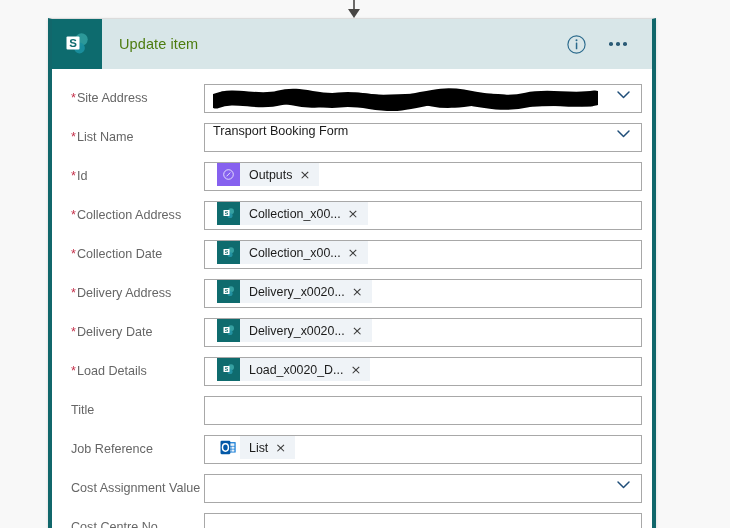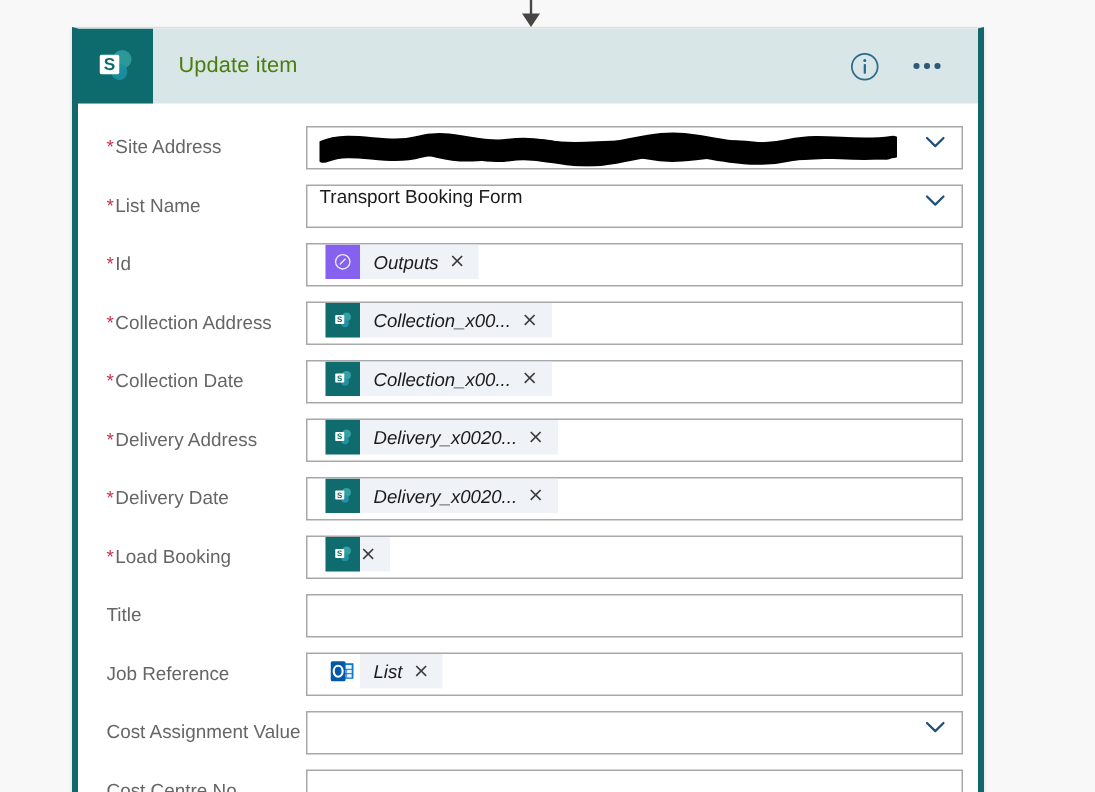--- a/index.html
+++ b/index.html
@@ -185,21 +185,20 @@
   .chip-icon.outputs    { background: #8661ef; }
   .chip-icon.outlook    { background: #ffffff; }
 
   .chip-label {
     font-size: 12.4px;
     color: #1b1b1b;
     padding: 0 7px 0 9px;
     white-space: nowrap;
     overflow: hidden;
     text-overflow: ellipsis;
-    font-style: italic;
   }
 
   .chip-close {
     font-size: 13px;
     color: #3b3b3b;
     padding-right: 9px;
     line-height: 1;
     cursor: pointer;
     font-family: "DejaVu Sans", sans-serif;
   }
@@ -353,31 +352,32 @@
       <rect x="5" y="8" width="12" height="12" rx="1" fill="#ffffff"></rect>
       <text x="11" y="17.4" font-family="'Liberation Sans',sans-serif" font-size="10.5" font-weight="bold" fill="#0f6b6e" text-anchor="middle">S</text>
     </svg>
               </span>
               <span class="chip-label">Delivery_x0020...</span>
               <span class="chip-close">×</span>
             </span>
           </div>
         </div>
         <div class="form-row">
-          <div class="field-label"><span class="req">*</span><span>Load Booking</span></div>
+          <div class="field-label"><span class="req">*</span><span>Load Details</span></div>
           <div class="field-control">
             <span class="chip">
               <span class="chip-icon sharepoint">
                 <svg width="15" height="15" viewBox="0 0 30 30">
       <circle cx="20" cy="10.5" r="6.0" fill="#3aa6a6" opacity="0.9"></circle>
       <circle cx="18" cy="19" r="5.2" fill="#2596a6" opacity="0.9"></circle>
       <rect x="5" y="8" width="12" height="12" rx="1" fill="#ffffff"></rect>
       <text x="11" y="17.4" font-family="'Liberation Sans',sans-serif" font-size="10.5" font-weight="bold" fill="#0f6b6e" text-anchor="middle">S</text>
     </svg>
               </span>
+              <span class="chip-label">Load_x0020_D...</span>
               <span class="chip-close">×</span>
             </span>
           </div>
         </div>
         <div class="form-row">
           <div class="field-label"><span>Title</span></div>
           <div class="field-control">
             <span class="field-text"></span>
           </div>
         </div>

